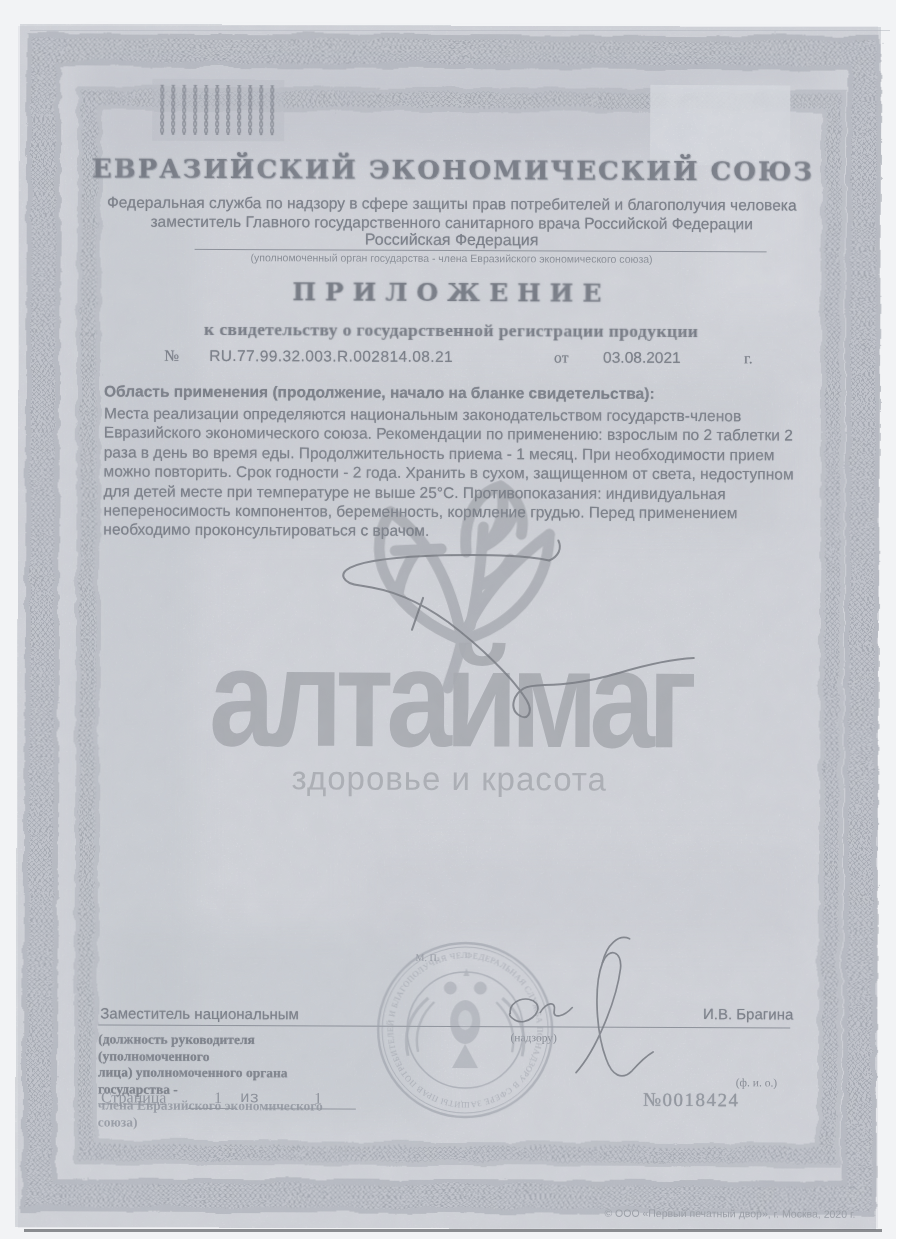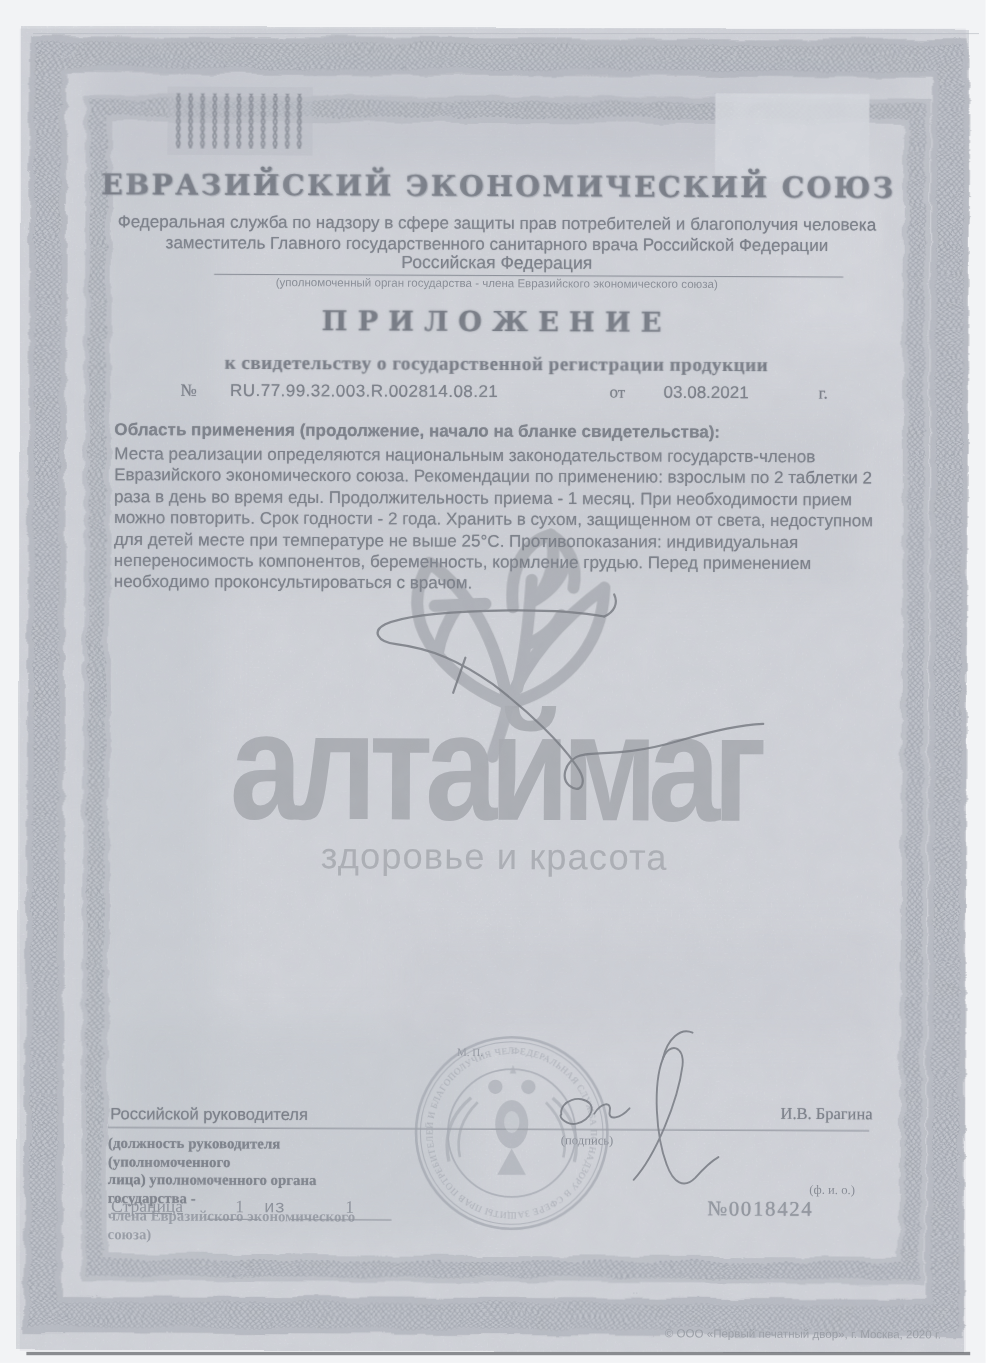--- a/index.html
+++ b/index.html
@@ -24,21 +24,21 @@
               letter-spacing:9px;color:#565b65;filter:blur(.5px);text-shadow:0 0 2px rgba(80,86,96,.7);}
   .title-sub{top:320px;font-family:"Liberation Serif", serif;font-weight:bold;font-size:17.5px;
              color:#575c66;letter-spacing:.4px;filter:blur(.35px);text-shadow:0 0 1.2px rgba(85,90,100,.6);}
   .reg{top:348px;font-size:15.5px;}
   .body-head{top:384px;left:103px;width:700px;font-weight:bold;font-size:15.5px;}
   .body-par{top:405px;left:103px;width:697px;font-size:15.5px;line-height:19.4px;white-space:normal;}
   .wm-brand{top:630px;font-size:118px;font-weight:bold;letter-spacing:-7px;color:#a4a6ab;
             transform:scaleY(1.18);opacity:.92;}
   .wm-tag{top:760px;font-size:33px;letter-spacing:1px;color:#a7a9ad;opacity:.95;}
   .pos-title{top:1006px;left:102px;font-size:15px;}
-  .signer{top:1004px;left:700px;width:95px;text-align:right;font-size:15px;font-family:Liberation Serif, serif;}
+  .signer{top:1004px;left:700px;width:95px;text-align:right;font-size:15px;}
   .sig-rule{position:absolute;top:1026px;left:100px;width:692px;border-top:1.4px solid #757a83;filter:blur(.35px);}
   .pos-cap{top:1033px;left:100px;width:260px;font-family:"Liberation Serif", serif;font-weight:bold;
            font-size:13.5px;line-height:16.5px;color:#61666f;white-space:normal;}
   .pos-cap .ln{display:block;}
   .pos-cap .faded{color:#8b9099;}
   .sig-cap{top:1031px;left:478px;width:115px;text-align:center;font-size:11.5px;color:#6d727b;}
   .fio-cap{top:1075px;left:706px;width:105px;text-align:center;font-size:11.5px;color:#6d727b;}
   .mp-label{top:952px;left:417px;font-size:10px;font-weight:normal;color:#6b707a;opacity:.8;}
   .pg{top:1090px;font-size:16px;color:#7a7f89;}
   .u{position:absolute;top:1109px;border-top:1.5px solid #7d828b;filter:blur(.3px);}
@@ -134,31 +134,31 @@
       <div class="t reg serif smudge" style="left:553px;">от</div>
       <div class="t reg smudge" style="left:602px;">03.08.2021</div>
       <div class="t reg serif smudge" style="left:743px;">г.</div>
 
       <div class="t body-head smudge">Область применения (продолжение, начало на бланке свидетельства):</div>
       <div class="t body-par smudge">Места реализации определяются национальным законодательством государств-членов Евразийского экономического союза. Рекомендации по применению: взрослым по 2 таблетки 2 раза в день во время еды. Продолжительность приема - 1 месяц. При необходимости прием можно повторить. Срок годности - 2 года. Хранить в сухом, защищенном от света, недоступном для детей месте при температуре не выше 25°С. Противопоказания: индивидуальная непереносимость компонентов, беременность, кормление грудью. Перед применением необходимо проконсультироваться с врачом.</div>
 
       <div class="t center wm-brand">алтаймаг</div>
       <div class="t center wm-tag">здоровье и красота</div>
 
-      <div class="t pos-title smudge">Российской руководителя</div>
+      <div class="t pos-title smudge">Заместитель национальным</div>
       <div class="t signer smudge">И.В. Брагина</div>
       <div class="sig-rule"></div>
       <div class="t mp-label serif">М. П.</div>
 
       <div class="t pos-cap">
         <span class="ln smudge">(должность руководителя (уполномоченного</span>
         <span class="ln smudge">лица) уполномоченного органа государства -</span>
         <span class="ln faded">члена Евразийского экономического союза)</span>
       </div>
-      <div class="t sig-cap serif">(подпись)</div>
+      <div class="t sig-cap serif">(надзору)</div>
       <div class="t fio-cap serif">(ф. и. о.)</div>
 
       <div class="t pg serif" style="left:103px;text-decoration:underline;">Страница</div>
       <div class="t pg serif" style="left:205px;width:30px;text-align:center;">1</div>
       <div class="t pg serif" style="left:242px;font-family:Liberation Mono, monospace;">из</div>
       <div class="t pg serif" style="left:305px;width:30px;text-align:center;">1</div>
       <div class="u" style="left:190px;width:47px;"></div>
       <div class="u" style="left:266px;width:92px;"></div>
 
       <div class="t form-no serif smudge">№0018424</div>

